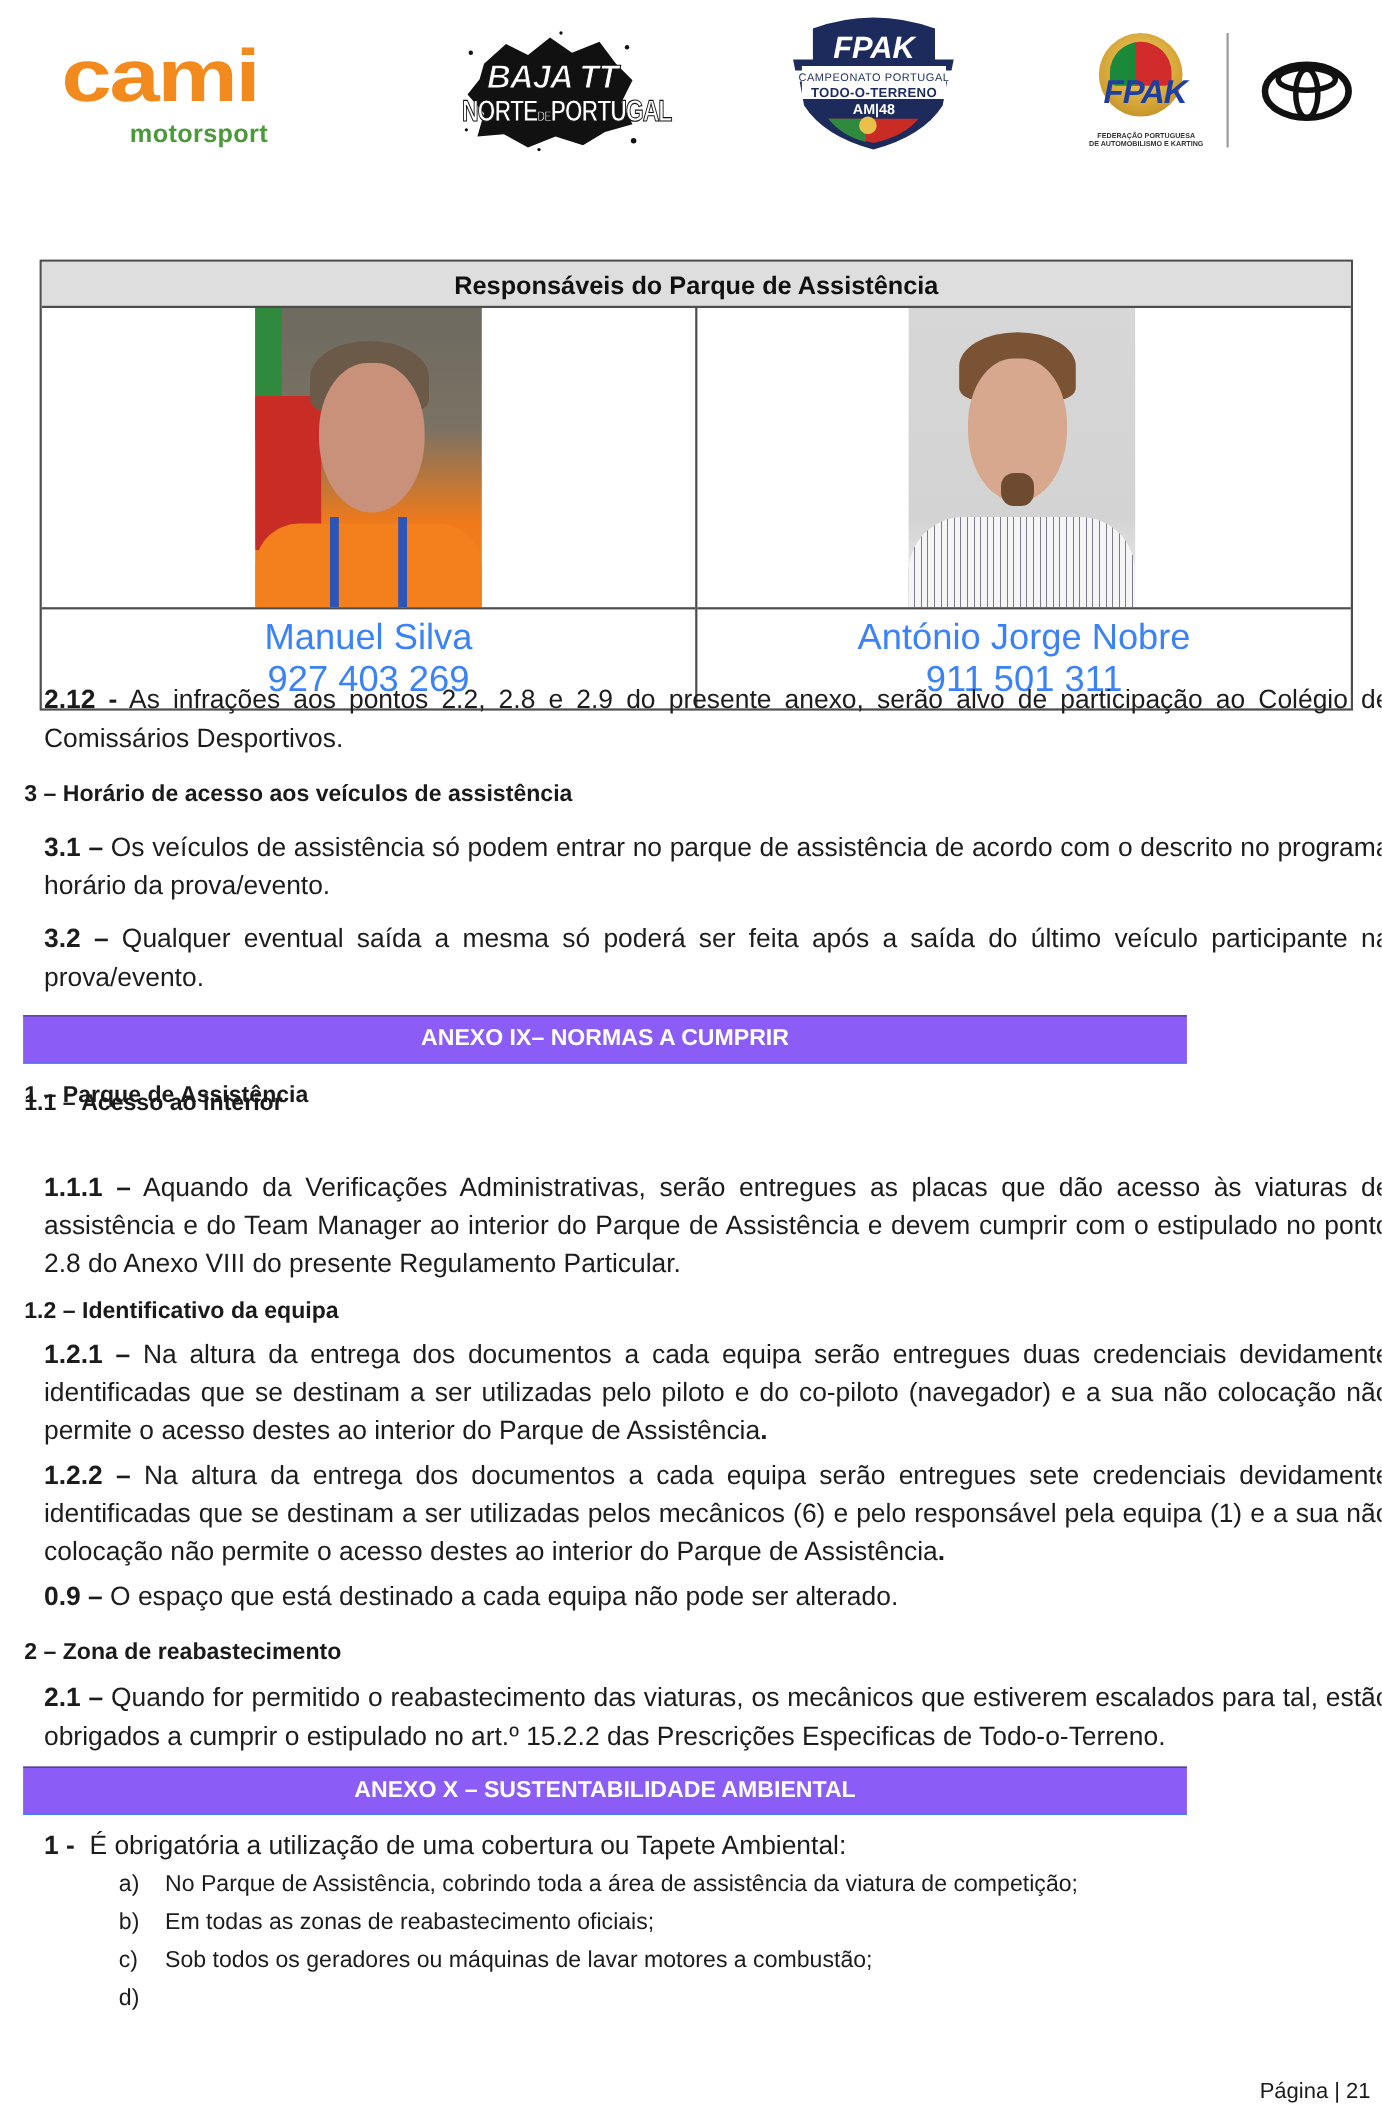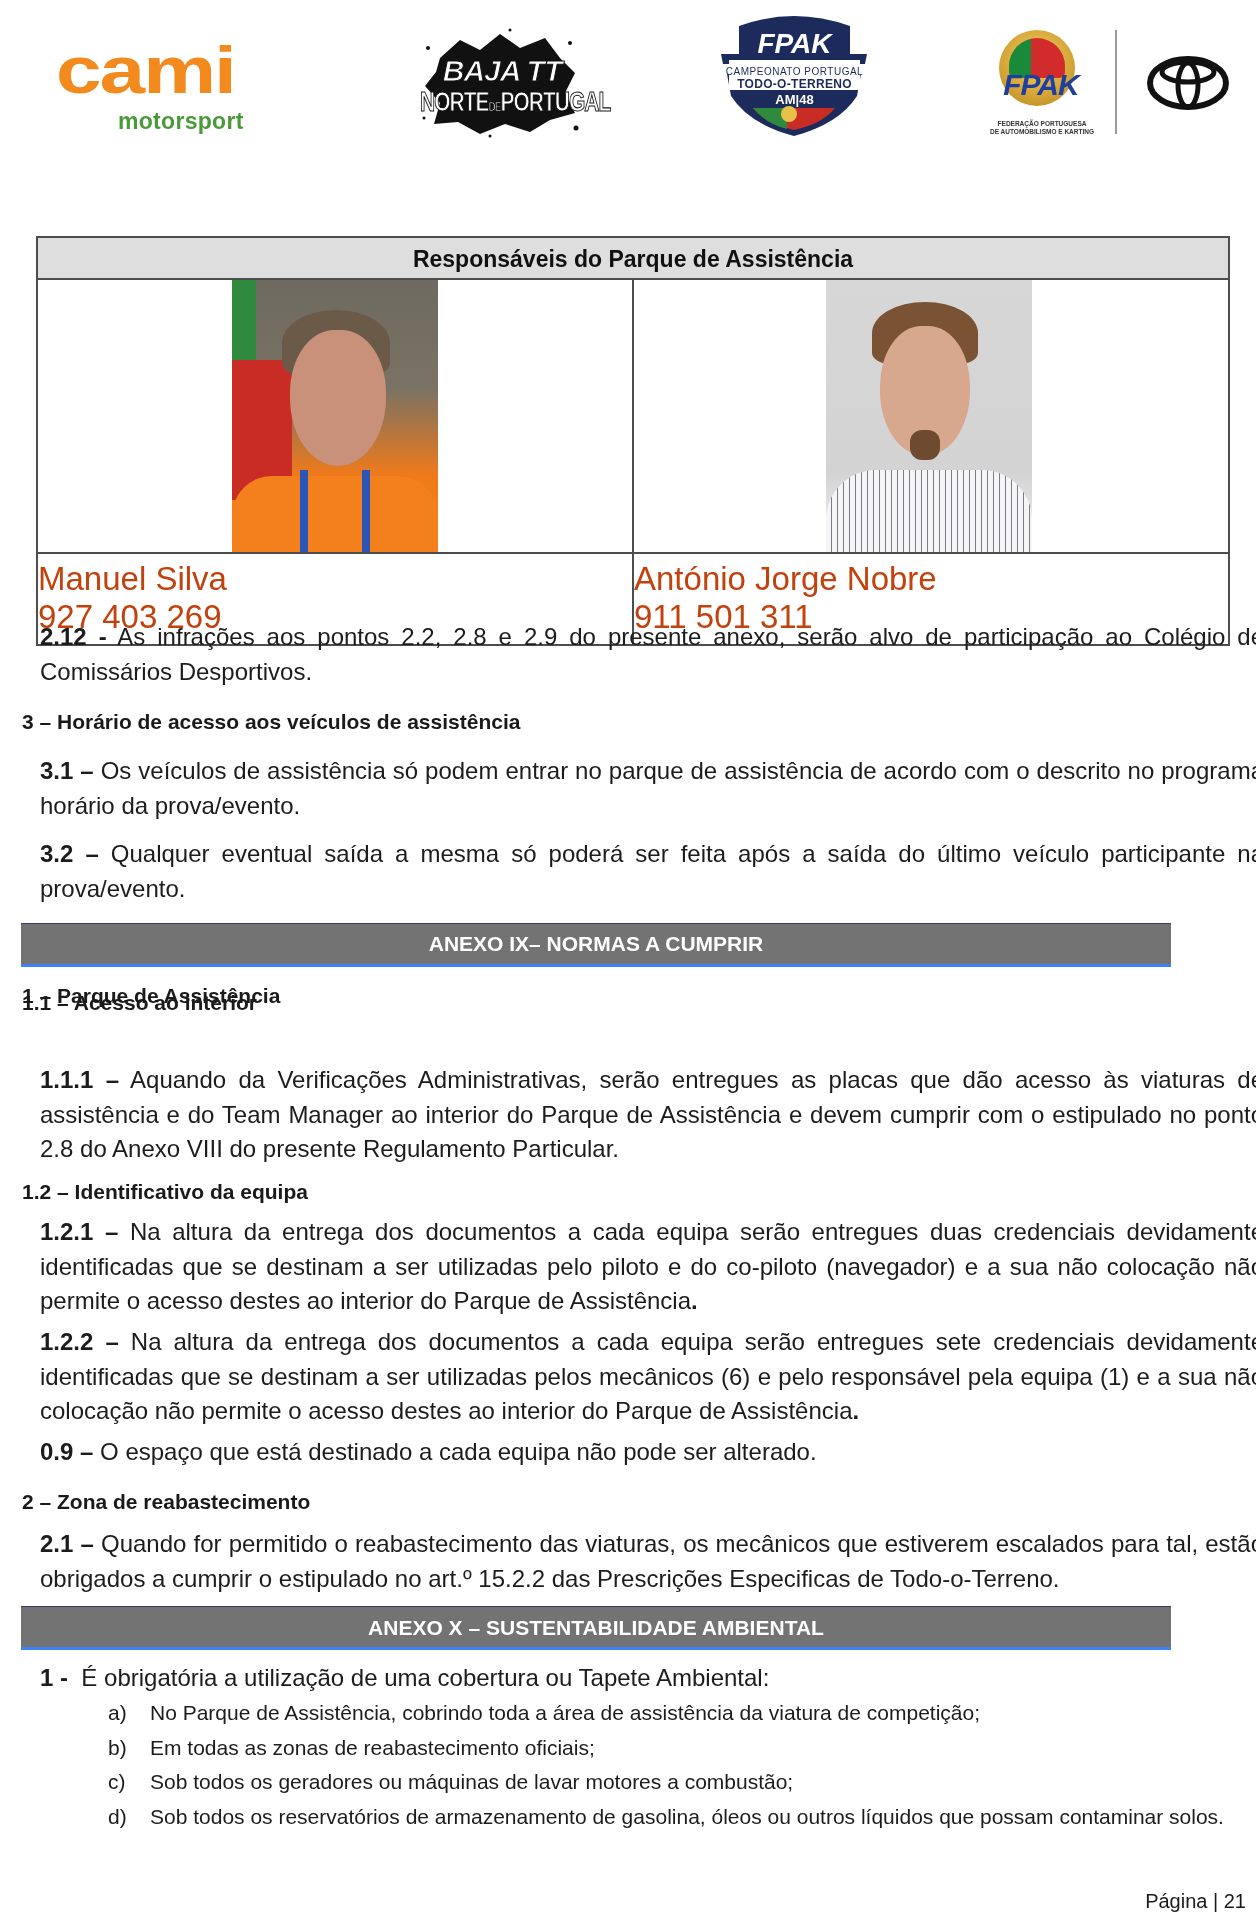--- a/index.html
+++ b/index.html
@@ -49,29 +49,29 @@
   .photo .flag-red { position: absolute; left: 0; top: 80px; width: 60px; height: 140px; background: #c92c25; }
   .photo .face { position: absolute; border-radius: 46% 46% 50% 50%; }
   .p1 .face { left: 58px; top: 50px; width: 96px; height: 136px; background: #c9907a; }
   .p1 .hair { position: absolute; left: 50px; top: 30px; width: 108px; height: 66px; border-radius: 50% 50% 20% 20%; background: #6b5a48; }
   .p1 .shirt { position: absolute; left: 0; top: 196px; width: 206px; height: 80px; background: #f37f1d; border-radius: 40px 40px 0 0; }
   .p1 .lanyard { position: absolute; left: 68px; top: 190px; width: 70px; height: 82px; border-left: 8px solid #2b56b8; border-right: 8px solid #2b56b8; }
   .p2 .face { left: 54px; top: 46px; width: 90px; height: 130px; background: #d7a78e; }
   .p2 .hair { position: absolute; left: 46px; top: 22px; width: 106px; height: 62px; border-radius: 50% 50% 18% 18%; background: #7a5234; }
   .p2 .beard { position: absolute; left: 84px; top: 150px; width: 30px; height: 30px; border-radius: 40%; background: #6e4a30; }
   .p2 .shirt { position: absolute; left: 0; top: 190px; width: 206px; height: 86px; border-radius: 50px 50px 0 0; background: repeating-linear-gradient(90deg, #f5f5f5 0 5px, #7b7b8a 5px 6px); }
-  .resp-info { position: absolute; left: 0; top: 272px; width: 100%; height: 92px; border-top: 2px solid #4d4d4d; text-align: left; font-size: 33px; line-height: 38px; padding-top: 6px; color: #c2410c; }
+  .resp-info { position: absolute; left: 0; top: 272px; width: 100%; height: 92px; border-top: 2px solid #4d4d4d; text-align: center; font-size: 33px; line-height: 38px; padding-top: 6px; color: #3b82f6; }
   .resp-info div { display: block; }
 
   
   .para { position: absolute; left: 40px; width: 1224px; font-size: 24px; line-height: 34.5px; text-align: justify; color: #1c1c1c; }
   .para b, .heading { font-weight: 700; }
   .heading { position: absolute; left: 22px; font-size: 21px; line-height: 30px; color: #1a1a1a; }
 
-  .banner { position: absolute; left: 21px; width: 1150px; height: 44px; background: #737373; color: #ffffff; font-weight: 700; font-size: 21px; text-align: center; border-top: 1px solid #3a3a66; border-bottom: 3px solid #3b82f6; }
+  .banner { position: absolute; left: 21px; width: 1058px; height: 44px; background: #8b5cf6; color: #ffffff; font-weight: 700; font-size: 21px; text-align: center; border-top: 1px solid #3a3a66; border-bottom: 1px solid #3b82f6; }
   .banner.b1 { top: 923px; line-height: 40px; }
   .banner.b2 { top: 1606px; line-height: 42px; }
 
   .list { position: absolute; left: 108px; width: 1138px; font-size: 21px; line-height: 34.5px; color: #1c1c1c; }
   .list-item { position: relative; padding-left: 42px; text-align: justify; }
   .list-item .lbl { position: absolute; left: 0; top: 0; }
 
   .page-num { position: absolute; right: 10px; top: 1890px; font-size: 20px; color: #1a1a1a; }
 </style>
 </head>
@@ -188,16 +188,16 @@
 <div class="para" style="top:1527px;"><b>2.1 –</b><span> Quando for permitido o reabastecimento das viaturas, os mecânicos que estiverem escalados para tal, estão obrigados a cumprir o estipulado no art.º 15.2.2 das Prescrições Especificas de Todo-o-Terreno.</span></div>
 
 <div class="banner b2">ANEXO X – SUSTENTABILIDADE AMBIENTAL</div>
 
 <div class="para" style="top:1661px; white-space:pre;"><b>1 -</b><span>  É obrigatória a utilização de uma cobertura ou Tapete Ambiental:</span></div>
 
 <div class="list" style="top:1696px;">
   <div class="list-item"><span class="lbl">a)</span><span>No Parque de Assistência, cobrindo toda a área de assistência da viatura de competição;</span></div>
   <div class="list-item"><span class="lbl">b)</span><span>Em todas as zonas de reabastecimento oficiais;</span></div>
   <div class="list-item"><span class="lbl">c)</span><span>Sob todos os geradores ou máquinas de lavar motores a combustão;</span></div>
-  <div class="list-item"><span class="lbl">d)</span><span>Sob todos os reservatórios de armazenamento de gasolina, óleos ou outros líquidos que possam contaminar solos.</span></div>
+  <div class="list-item"><span class="lbl">d)</span></div>
 </div>
 
 <div class="page-num">Página | 21</div>
 
 </body></html>

